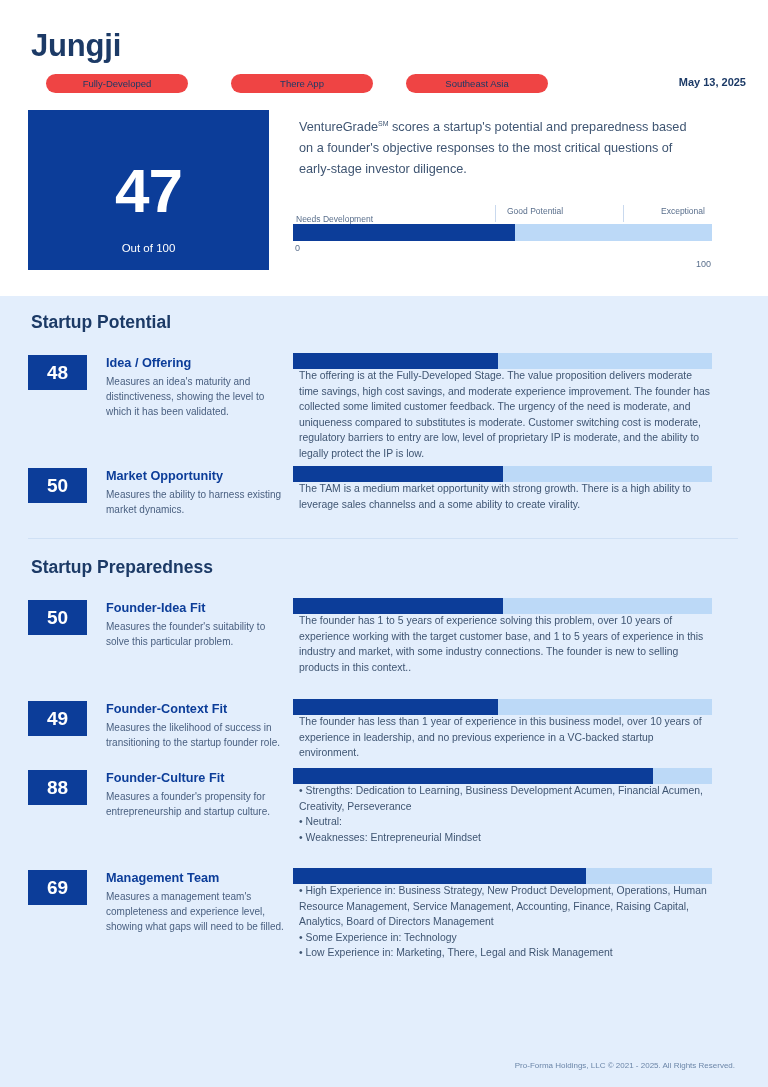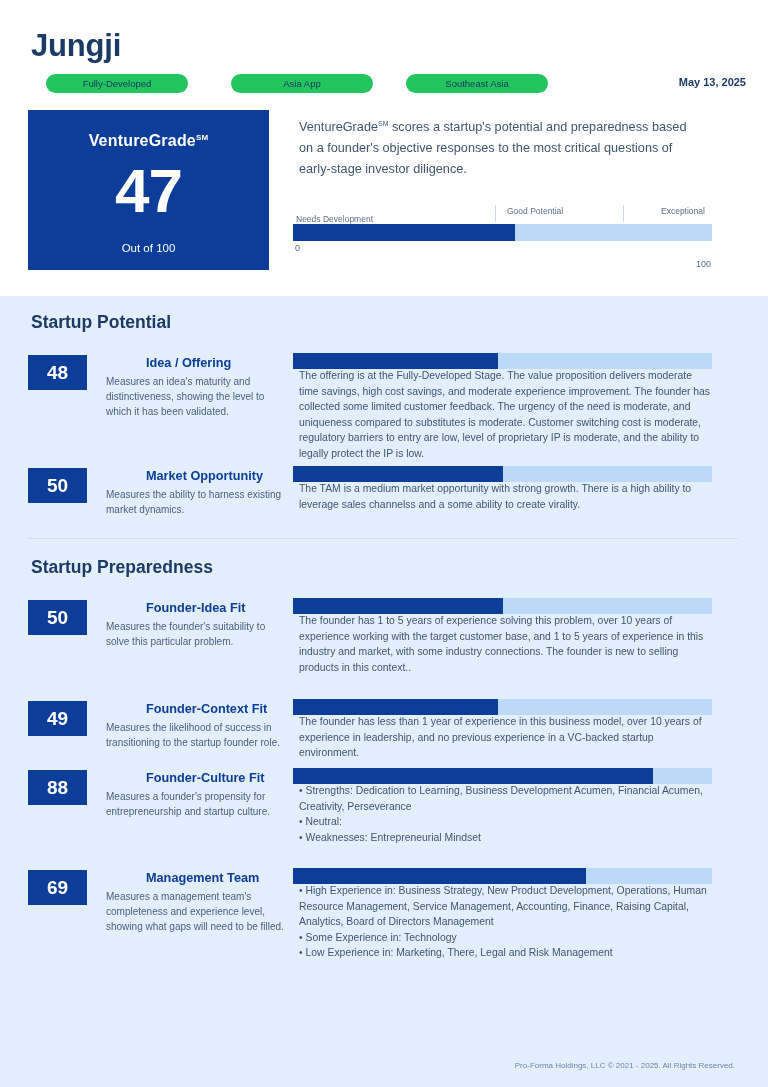--- a/index.html
+++ b/index.html
@@ -41,21 +41,21 @@
     left: 46px; top: 74px;
     width: 700px;
     height: 20px;
   }
   .pill {
     position: absolute;
     top: 0;
     height: 19px;
     line-height: 19px;
     border-radius: 10px;
-    background: #22c55e;
+    background: #ef4444;
     color: #1c3a66;
     font-size: 9.5px;
     text-align: center;
   }
   .pill.p0 { left: 0px;   width: 142px; }
   .pill.p1 { left: 185px; width: 142px; }
   .pill.p2 { left: 360px; width: 142px; }
 
   .report-date {
     position: absolute;
@@ -214,21 +214,20 @@
     text-align: center;
   }
   .metric .m-name {
     position: absolute;
     left: 106px; top: 0px;
     width: 180px;
     font-size: 12.7px;
     font-weight: bold;
     color: #0c3d99;
     line-height: 16px;
-    margin-left: 40px;
   }
   .metric .m-desc {
     position: absolute;
     left: 106px; top: 19px;
     width: 180px;
     font-size: 10px;
     line-height: 15px;
     color: #4a6080;
   }
   .metric .m-bar {
@@ -266,28 +265,27 @@
 <body>
 
 <div id="page">
 
   <div class="top-band">
 
     <div class="brand-title">Jungji</div>
 
     <div class="pill-row">
       <div class="pill p0">Fully-Developed</div>
-      <div class="pill p1">Asia App</div>
+      <div class="pill p1">There App</div>
       <div class="pill p2">Southeast Asia</div>
     </div>
 
     <div class="report-date">May 13, 2025</div>
 
     <div class="score-card">
-      <div class="vg-label"><span>VentureGrade</span><sup>SM</sup></div>
       <div class="score-value">47</div>
       <div class="score-out-of">Out of 100</div>
     </div>
 
     <div class="intro-text"><span>VentureGrade</span><sup>SM</sup><span> scores a startup's potential and preparedness based on a founder's objective responses to the most critical questions of early-stage investor diligence.</span></div>
 
     <div class="gauge">
       <div class="gauge-labels">
         <div class="gauge-tick t1"></div>
         <div class="gauge-tick t2"></div>

